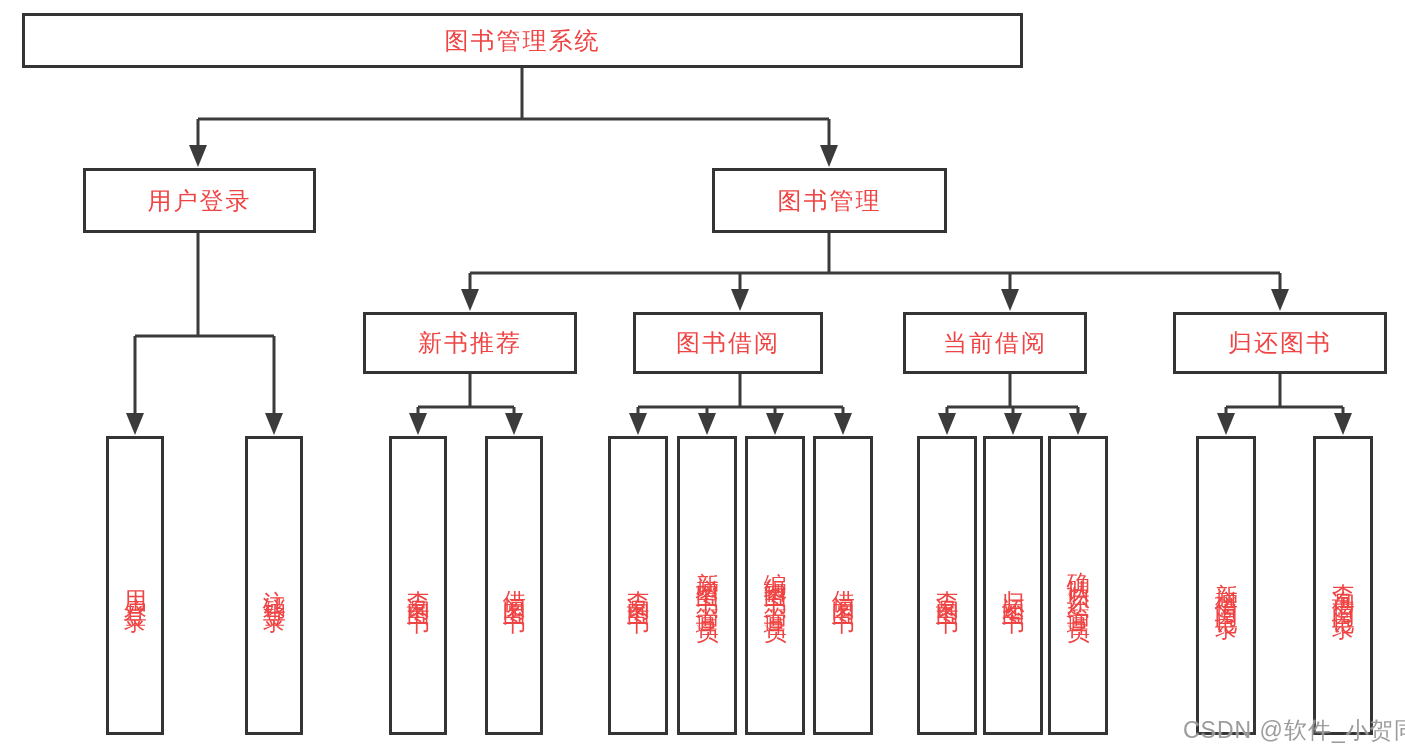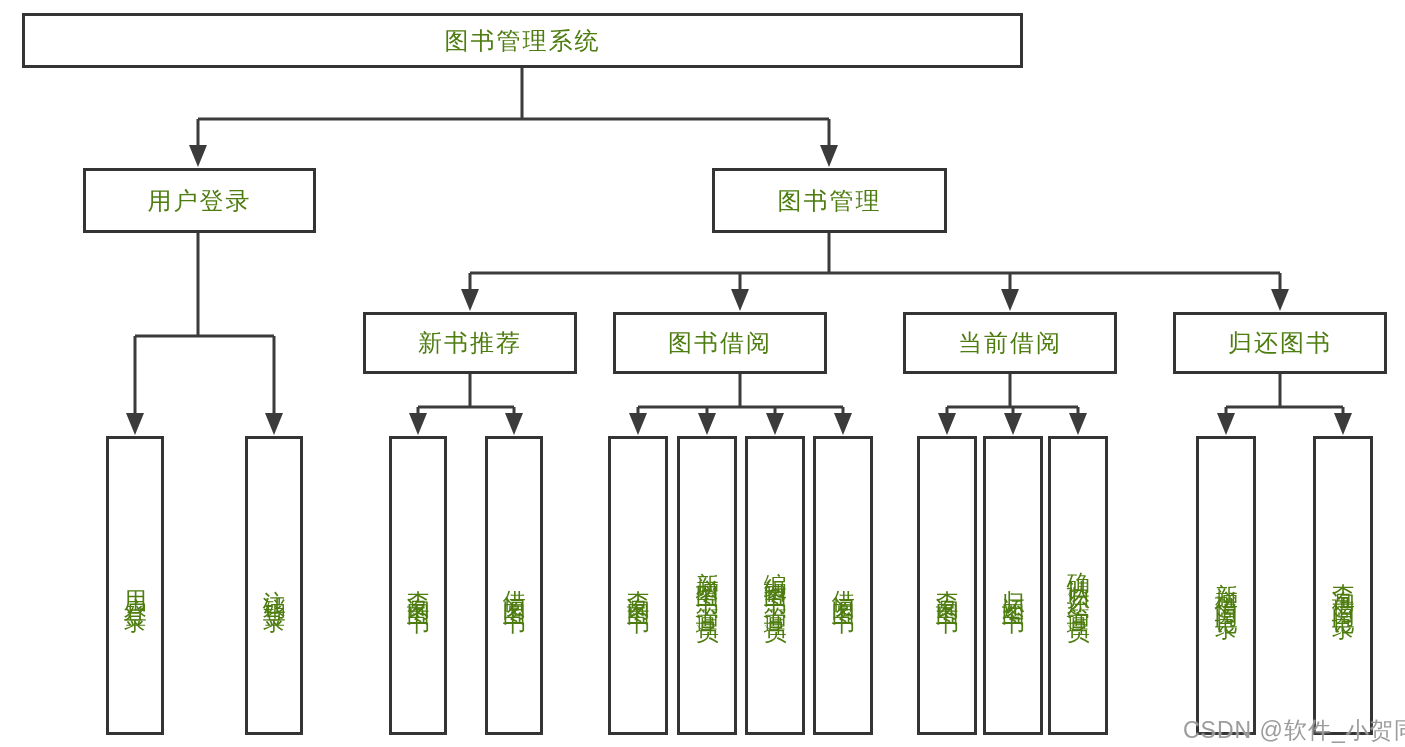--- a/index.html
+++ b/index.html
@@ -12,21 +12,21 @@
   }
   svg.wires{position:absolute;left:0;top:0;width:1405px;height:747px;}
   .wire{stroke:#3b3b3b;stroke-width:3;fill:none;}
   .arrow{fill:#3b3b3b;stroke:none;}
   .node{
     position:absolute;
     box-sizing:border-box;
     background:#ffffff;
     border:3px solid #343434;
     display:flex;align-items:center;justify-content:center;
-    color:#4d7c0f;
+    color:#ef4444;
   }
   .node.lvl{font-size:24px;letter-spacing:2px;}
   .node.leaf{border-width:3px;}
   .leaf .vtext{
     writing-mode:vertical-rl;
     text-orientation:mixed;
     font-size:23px;
     letter-spacing:7px;
     line-height:1.1;
     white-space:nowrap;
@@ -89,24 +89,24 @@
   <div class="node lvl" style="left:83px;top:168px;width:233px;height:65px;">
     <span>用户登录</span>
   </div>
   <div class="node lvl" style="left:712px;top:168px;width:235px;height:65px;">
     <span>图书管理</span>
   </div>
 
   <div class="node lvl" style="left:363px;top:312px;width:214px;height:62px;">
     <span>新书推荐</span>
   </div>
-  <div class="node lvl" style="left:613px;top:312px;width:214px;height:62px;">
+  <div class="node lvl" style="left:633px;top:312px;width:190px;height:62px;">
     <span>图书借阅</span>
   </div>
-  <div class="node lvl" style="left:903px;top:312px;width:214px;height:62px;">
+  <div class="node lvl" style="left:903px;top:312px;width:184px;height:62px;">
     <span>当前借阅</span>
   </div>
   <div class="node lvl" style="left:1173px;top:312px;width:214px;height:62px;">
     <span>归还图书</span>
   </div>
 
   <div class="node leaf" style="left:106px;top:436px;width:58px;height:299px;">
     <span class="vtext">用户登录</span>
   </div>
   <div class="node leaf" style="left:245px;top:436px;width:58px;height:299px;">

